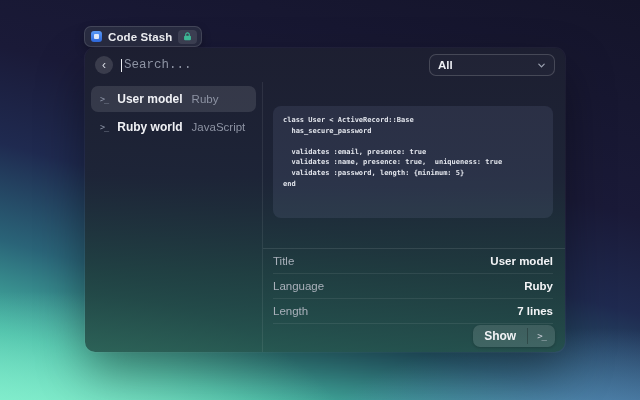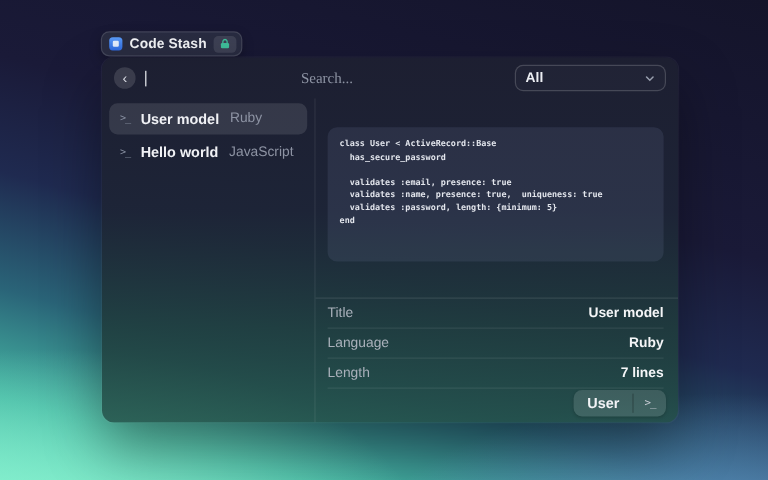--- a/index.html
+++ b/index.html
@@ -56,22 +56,22 @@
     width: 18px; height: 18px; border-radius: 50%;
     background: rgba(255,255,255,0.13);
     display: flex; align-items: center; justify-content: center;
     color: #d7dae2; font-size: 12px; line-height: 1; padding-bottom: 1px;
     cursor: pointer; flex: 0 0 auto;
   }
   .search-wrap { flex: 1; display: flex; align-items: center; position: relative; }
   .caret { width: 1px; height: 13px; background: #eef0f4; margin-right: 2px; }
   .search-input {
     flex: 1; background: transparent; border: none; outline: none;
-    font-family: Liberation Serif, serif;
-    font-size: 12.5px; color: #eef0f4; text-align: center;
+    font-family: Liberation Mono, monospace;
+    font-size: 12.5px; color: #eef0f4;
   }
   .search-input::placeholder { color: #8d93a3; }
   .dropdown {
     flex: 0 0 auto; width: 126px; height: 22px;
     border: 1px solid rgba(255,255,255,0.17); border-radius: 7px;
     background: rgba(255,255,255,0.02);
     display: flex; align-items: center; justify-content: space-between;
     padding: 0 8px; cursor: pointer;
   }
   .dropdown-value { font-size: 11.5px; font-weight: bold; color: #eceef3; }
@@ -165,21 +165,21 @@
   <div class="body">
 
     <div class="sidebar">
       <div class="list-item selected">
         <span class="prompt-icon">&gt;_</span>
         <span class="item-title">User model</span>
         <span class="item-lang">Ruby</span>
       </div>
       <div class="list-item">
         <span class="prompt-icon">&gt;_</span>
-        <span class="item-title">Hello world</span>
+        <span class="item-title">Ruby world</span>
         <span class="item-lang">JavaScript</span>
       </div>
     </div>
 
     <div class="main">
 
       <div class="code-block">
         <pre>class User &lt; ActiveRecord::Base
   has_secure_password
 
@@ -198,20 +198,20 @@
           <span class="detail-label">Language</span>
           <span class="detail-value">Ruby</span>
         </div>
         <div class="detail-row">
           <span class="detail-label">Length</span>
           <span class="detail-value">7 lines</span>
         </div>
       </div>
 
       <div class="show-btn">
-        <span class="show-label">User</span>
+        <span class="show-label">Show</span>
         <span class="show-divider"></span>
         <span class="show-icon">&gt;_</span>
       </div>
 
     </div>
   </div>
 </div>
 
 </body></html>

